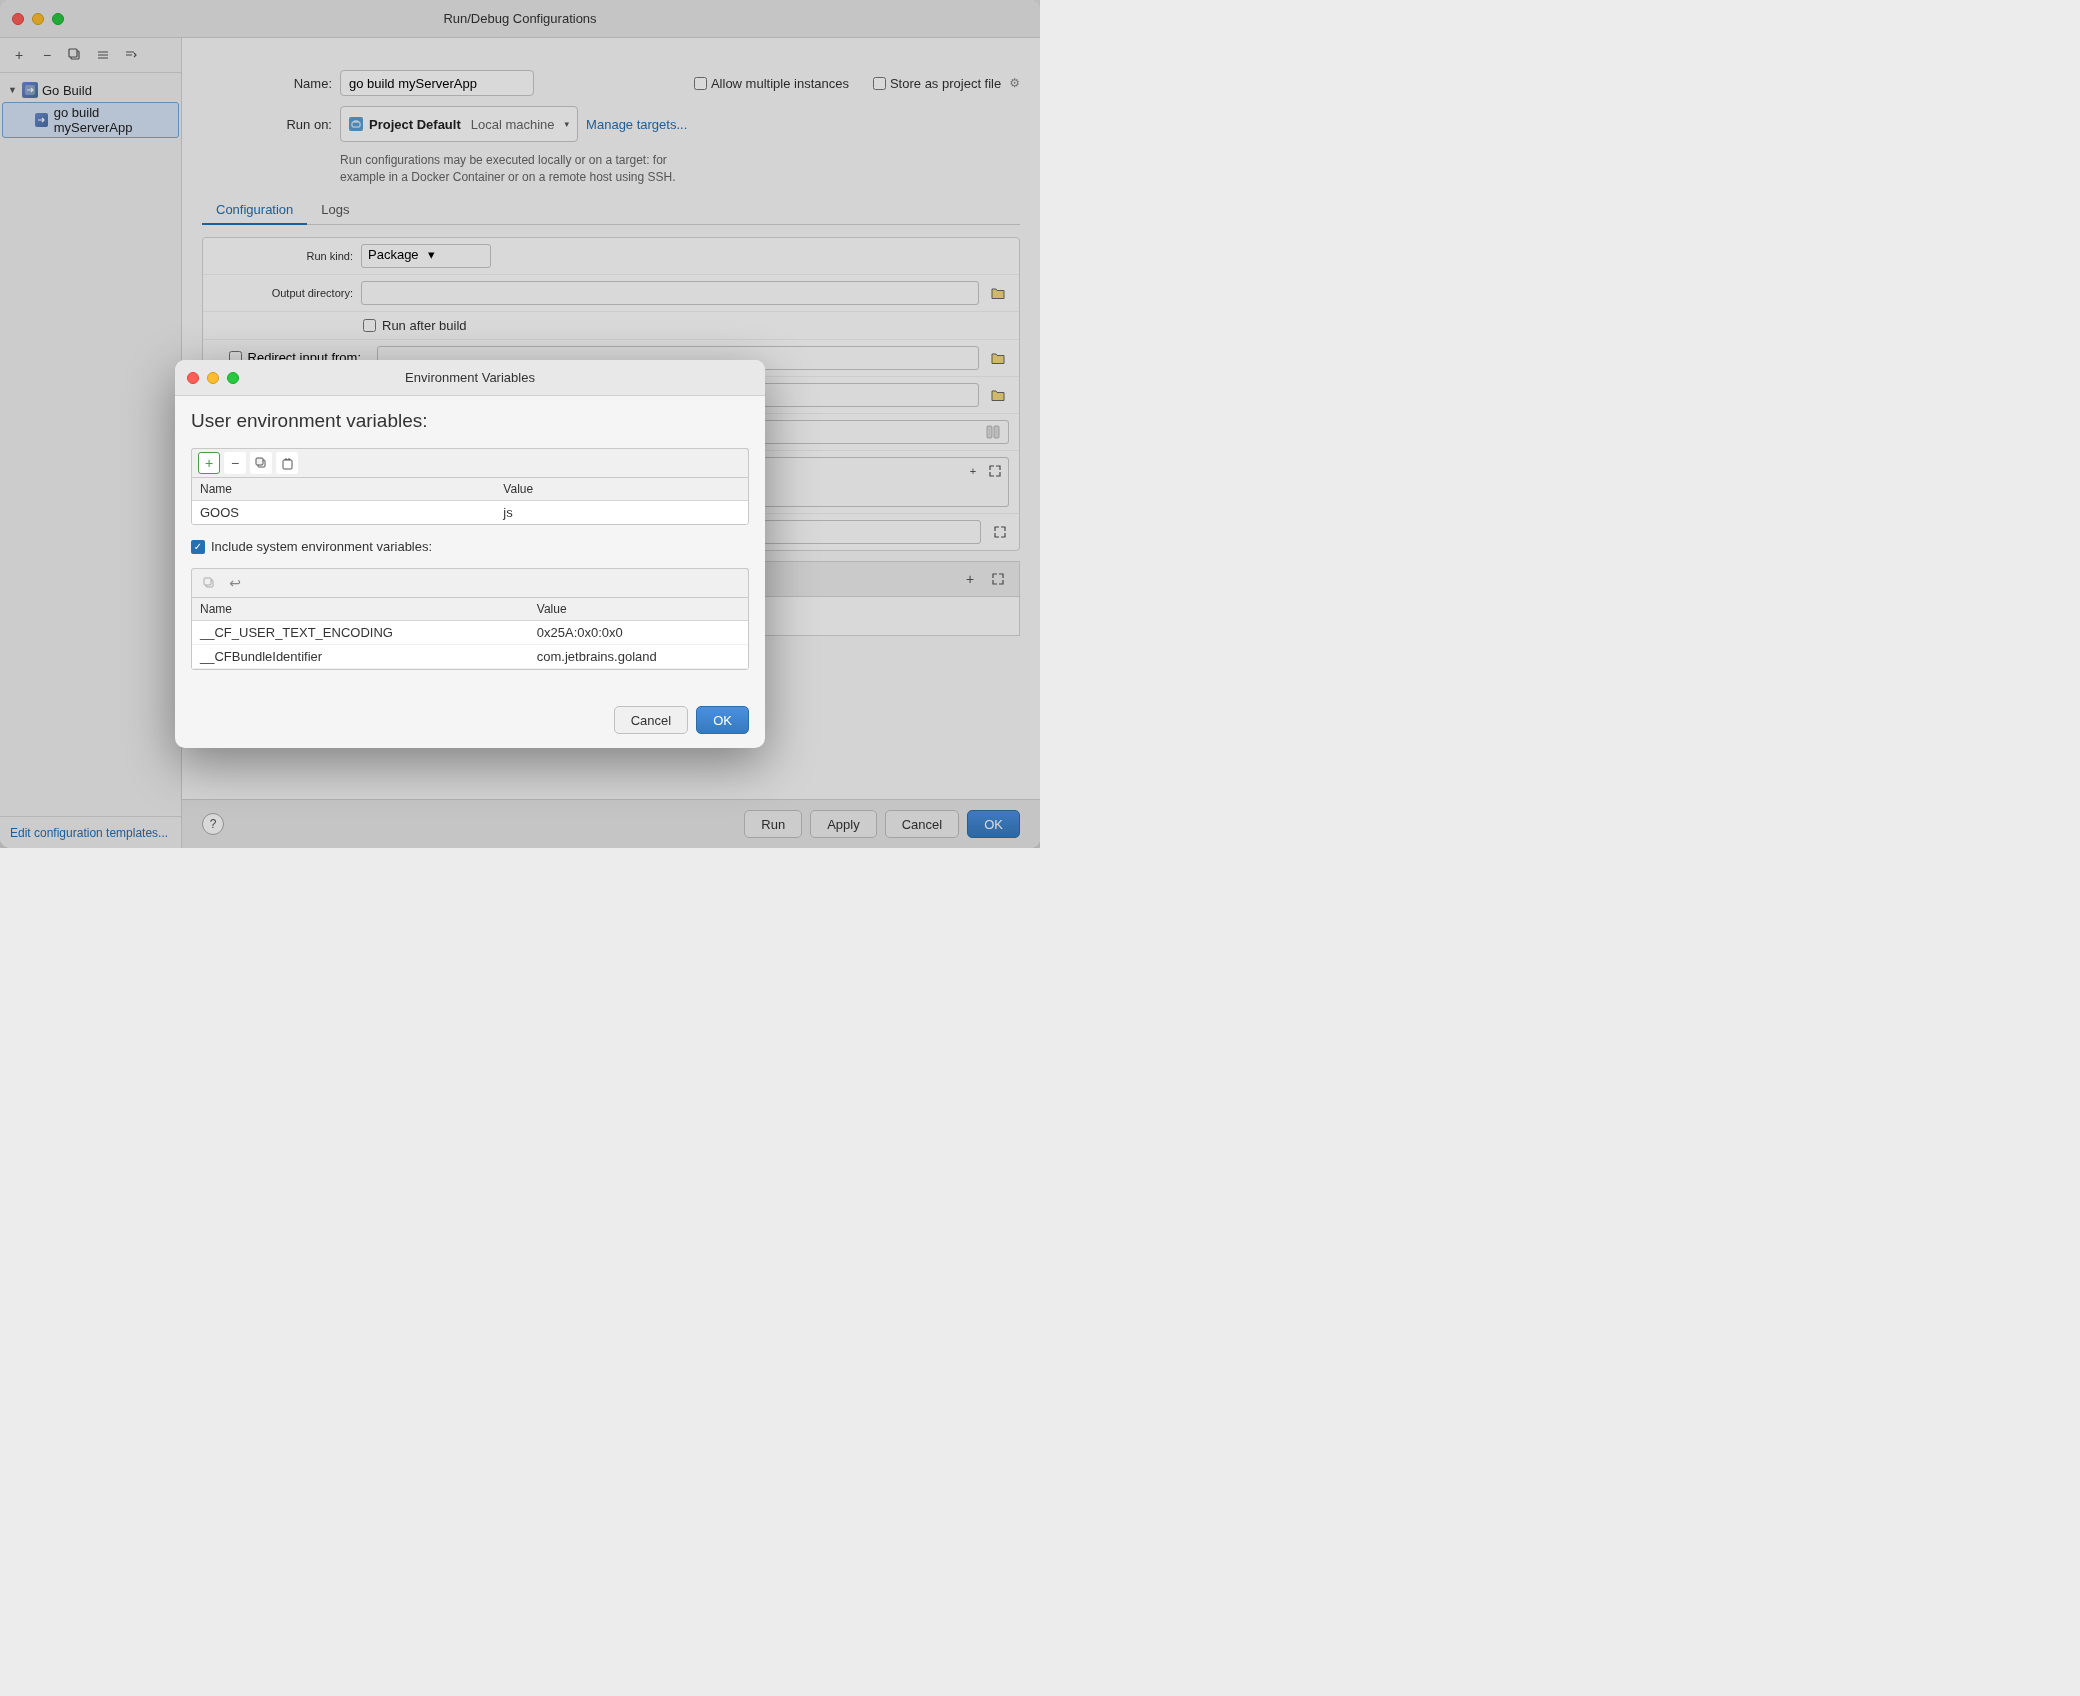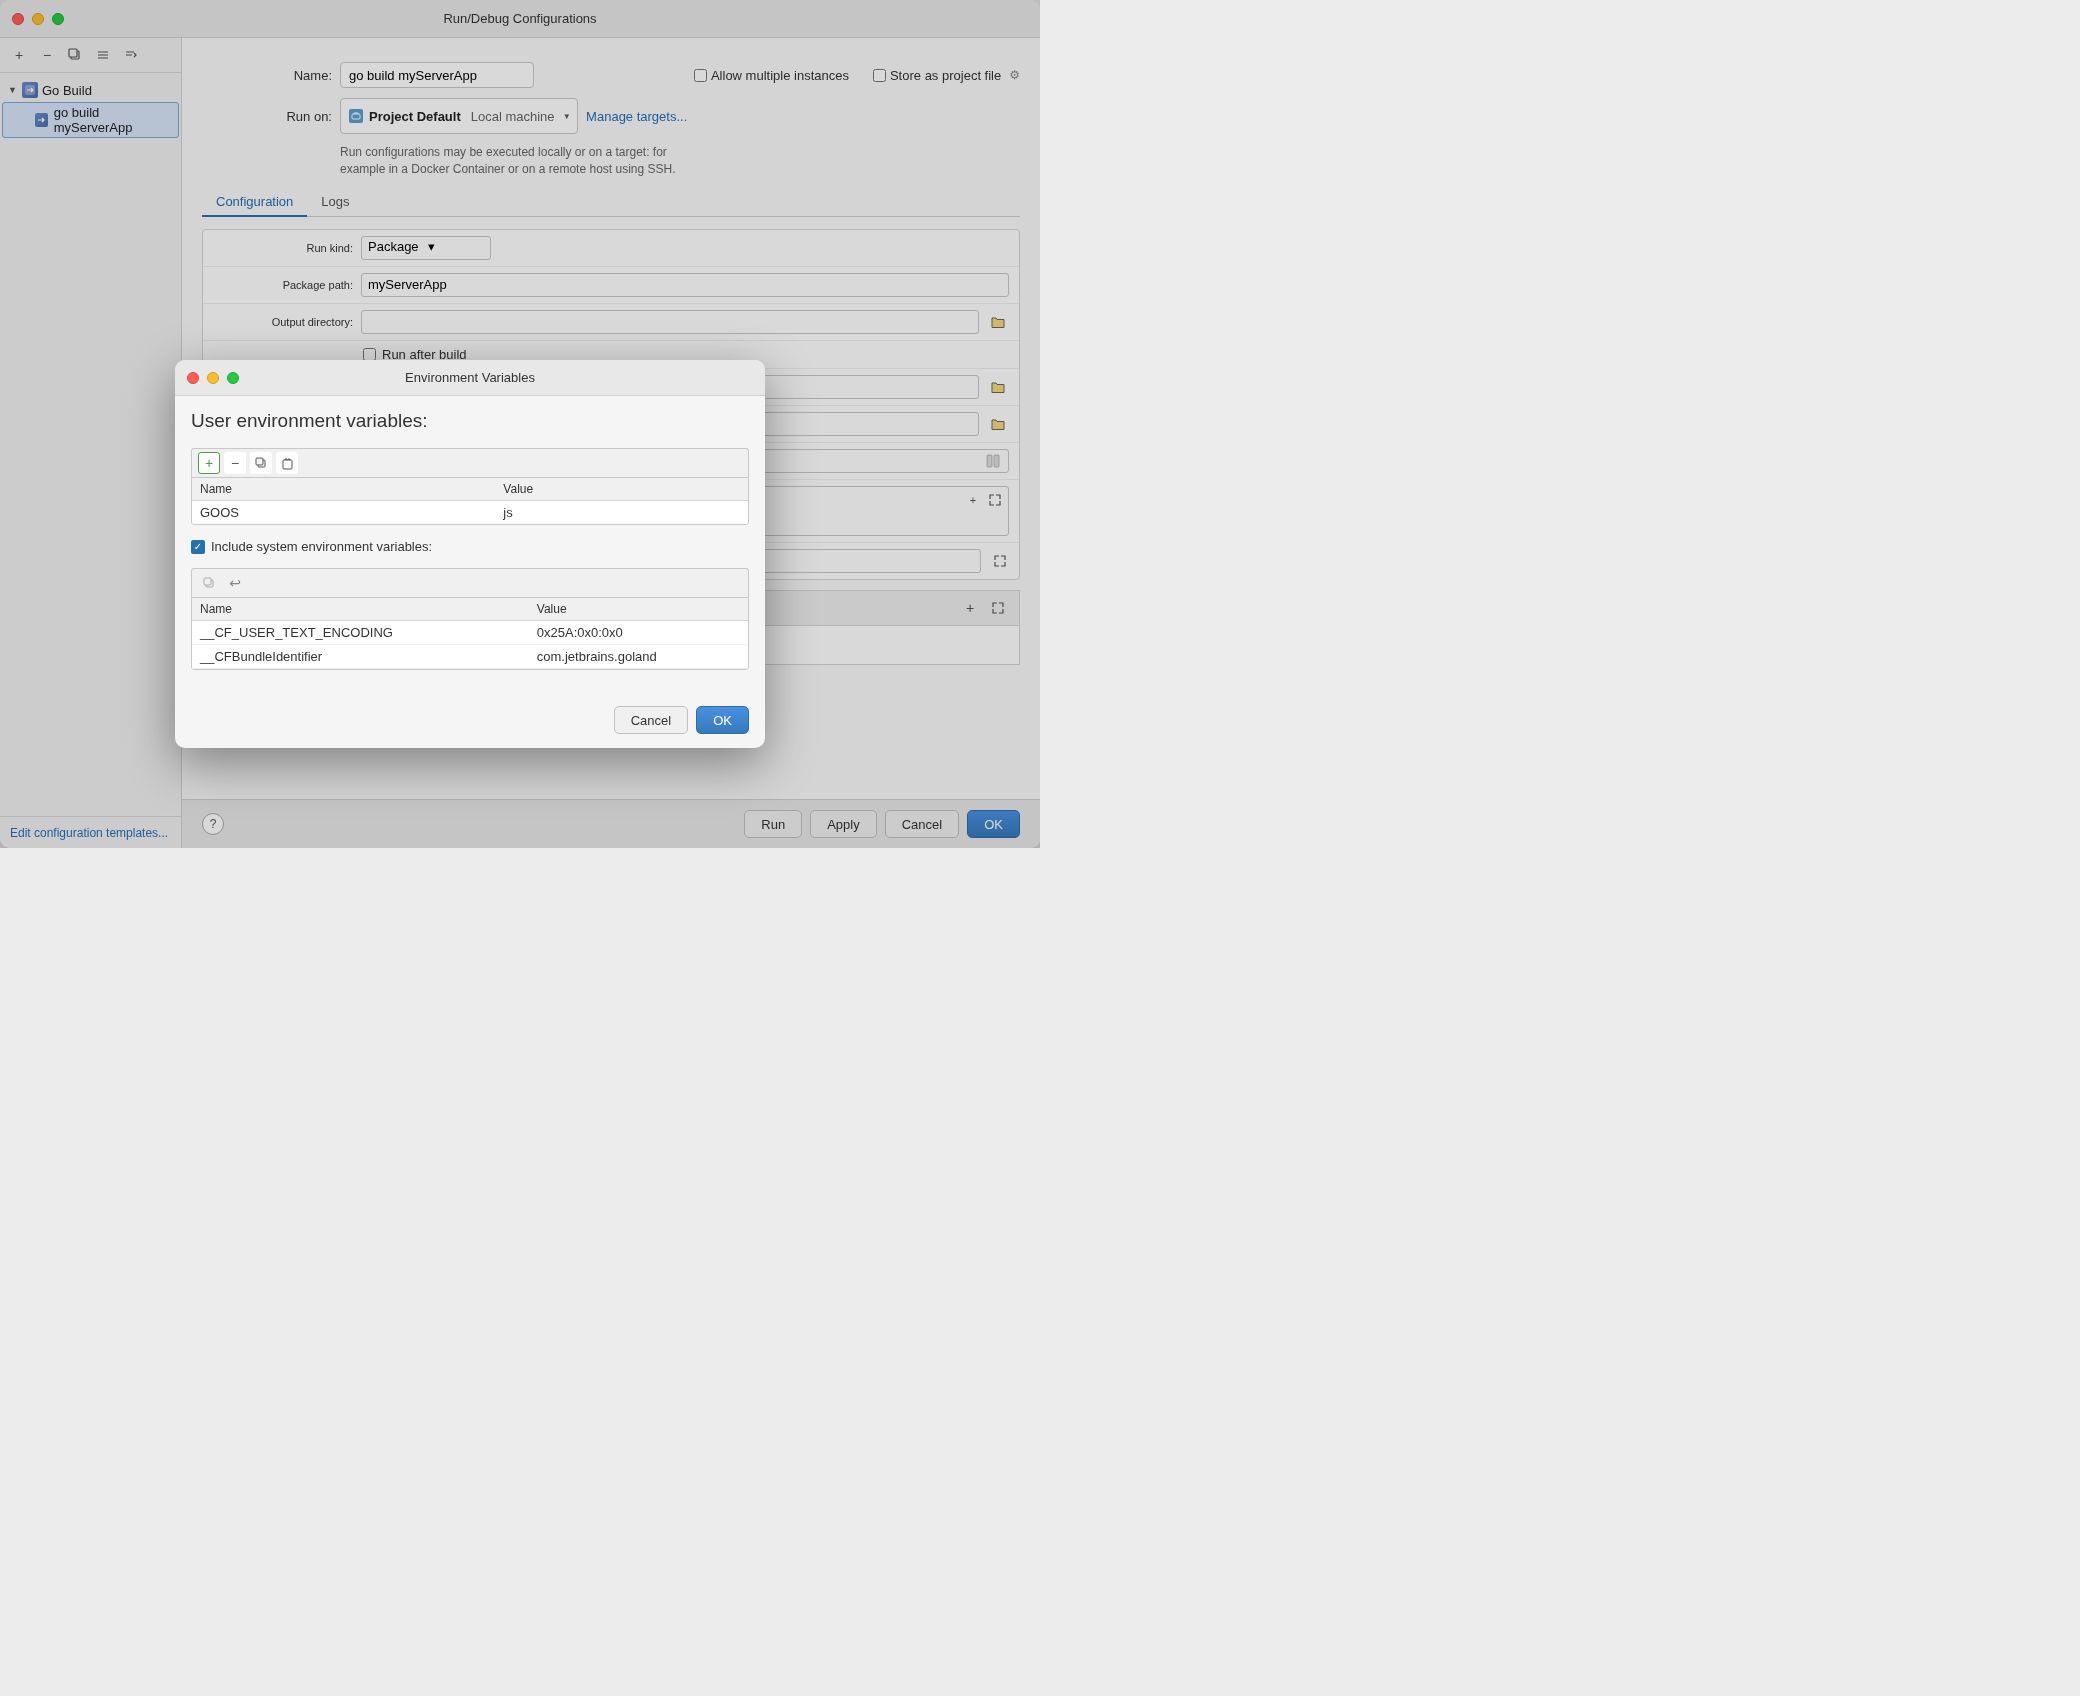--- a/index.html
+++ b/index.html
@@ -182,20 +182,21 @@
       flex-direction: column;
       overflow: hidden;
       background: #f9f9f9;
     }
 
     
     .config-area {
       flex: 1;
       overflow-y: auto;
       padding: 24px 20px;
+      margin-top: 8px;
     }
 
     
     .form-row {
       display: flex;
       align-items: center;
       margin-bottom: 10px;
       gap: 8px;
     }
     .form-label {
@@ -851,24 +852,20 @@
         <div class="config-section">
 
           <div class="section-form-row">
             <span class="section-label">Run kind:</span>
             <div class="run-kind-select">
               <span>Package</span>
               <span>▾</span>
             </div>
           </div>
 
-          <div class="section-form-row">
-            <span class="section-label">Package path:</span>
-            <input class="section-input" type="text" value="myServerApp" style="">
-          </div>
 
           <div class="section-form-row">
             <span class="section-label">Output directory:</span>
             <input class="section-input" type="text" style="">
             <div class="folder-btn">
               <svg width="16" height="16" viewBox="0 0 16 16">
                   <path d="M2 4h4l1 1.5h7v8H2V4z" stroke="#666" stroke-width="1" fill="#f5d97d" stroke-linejoin="round"></path>
                 </svg>
             </div>
           </div>

